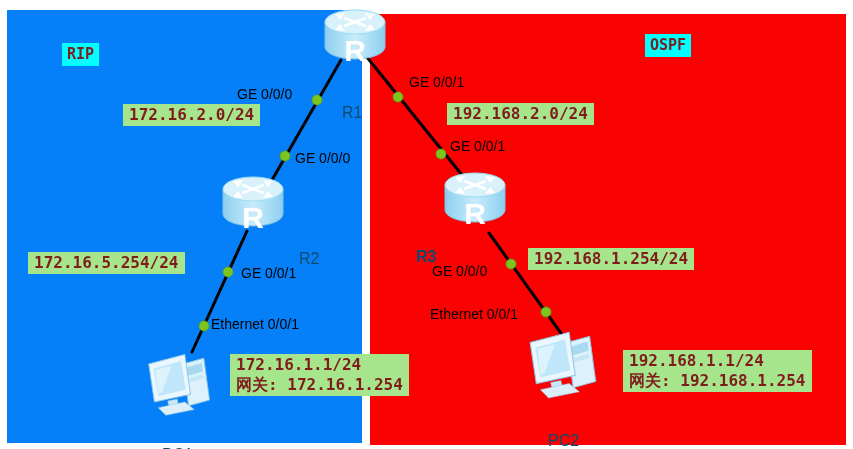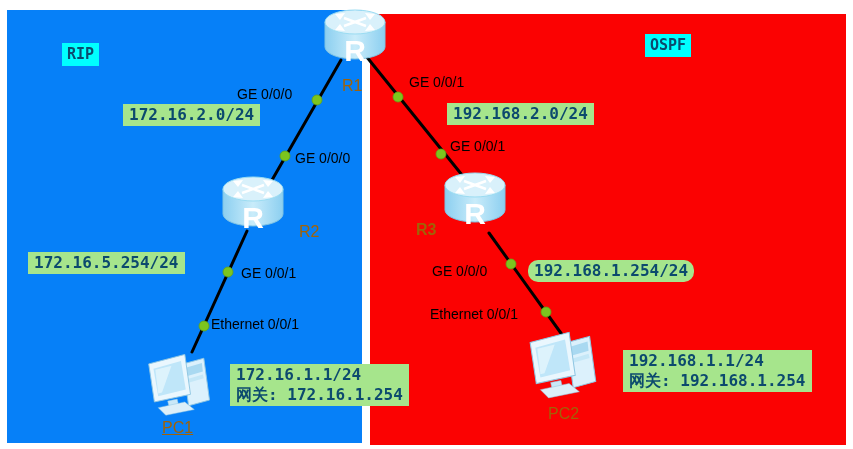--- a/index.html
+++ b/index.html
@@ -7,29 +7,29 @@
     position:relative;width:853px;height:449px;background:#ffffff;overflow:hidden;
     font-family:"Liberation Sans",sans-serif;
   }
   .region{position:absolute;z-index:1;}
   .region-rip{left:7px;top:10px;width:355px;height:433px;background:#0680F8;}
   .region-ospf{left:370px;top:14px;width:476px;height:431px;background:#FB0202;}
   .wires{position:absolute;left:0;top:0;z-index:2;}
   .device{position:absolute;z-index:3;}
   .device svg{display:block;width:100%;height:100%;}
   .dev-label{
-    position:absolute;z-index:4;color:#a16207;font-size:16px;line-height:1;
-    font-family:"Liberation Sans",sans-serif;white-space:nowrap;
+    position:absolute;z-index:4;color:#0c4a6e;font-size:16px;line-height:1;
+    font-family:"Liberation Sans",sans-serif;white-space:nowrap;margin-top:27px;
   }
   .port-label{
     position:absolute;z-index:4;color:#000;font-size:14px;line-height:1;
     font-family:"Liberation Sans",sans-serif;white-space:nowrap;
   }
   .note{
-    position:absolute;z-index:5;color:#0c4a6e;white-space:nowrap;
+    position:absolute;z-index:5;color:#7f1d1d;white-space:nowrap;
     font-family:"DejaVu Sans Mono","Liberation Mono",monospace;font-weight:bold;
   }
   .note-cyan{background:#00FFFF;font-size:15px;line-height:1.1;padding:3px 5px;}
   .note-green{background:#A6E58C;font-size:16px;line-height:1.25;padding:1px 6px;}
 </style>
 </head>
 <body>
 
 <div class="canvas">
 
@@ -156,23 +156,23 @@
   <div class="port-label" style="left:211px;top:317px;">Ethernet 0/0/1</div>
   <div class="port-label" style="left:432px;top:264px;">GE 0/0/0</div>
   <div class="port-label" style="left:430px;top:307px;">Ethernet 0/0/1</div>
 
   <div class="note note-cyan" style="left:62px;top:43px;">RIP</div>
   <div class="note note-cyan" style="left:645px;top:34px;">OSPF</div>
 
   <div class="note note-green" style="left:123px;top:104px;">172.16.2.0/24</div>
   <div class="note note-green" style="left:447px;top:103px;text-align:right;">192.168.2.0/24</div>
   <div class="note note-green" style="left:28px;top:252px;">172.16.5.254/24</div>
-  <div class="note note-green" style="left:528px;top:260px;border-radius:10px;">192.168.1.254/24</div>
+  <div class="note note-green" style="left:528px;top:248px;">192.168.1.254/24</div>
 
-  <div class="note note-green" style="left:230px;top:364px;">
+  <div class="note note-green" style="left:230px;top:354px;">
     <div>172.16.1.1/24</div>
     <div>网关: 172.16.1.254</div>
   </div>
   <div class="note note-green" style="left:623px;top:350px;">
     <div>192.168.1.1/24</div>
     <div>网关: 192.168.1.254</div>
   </div>
 
 </div>
 

